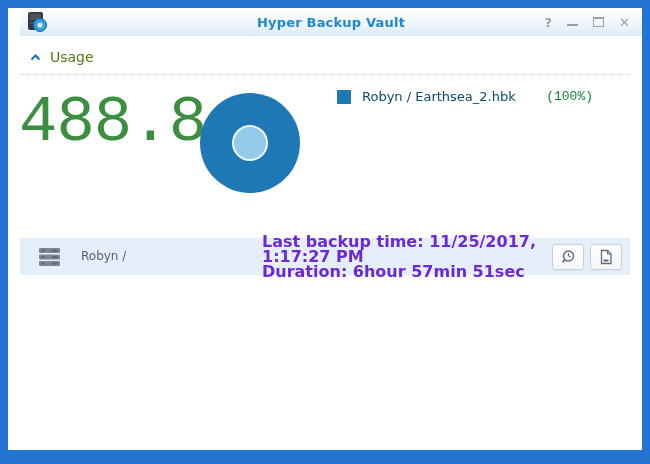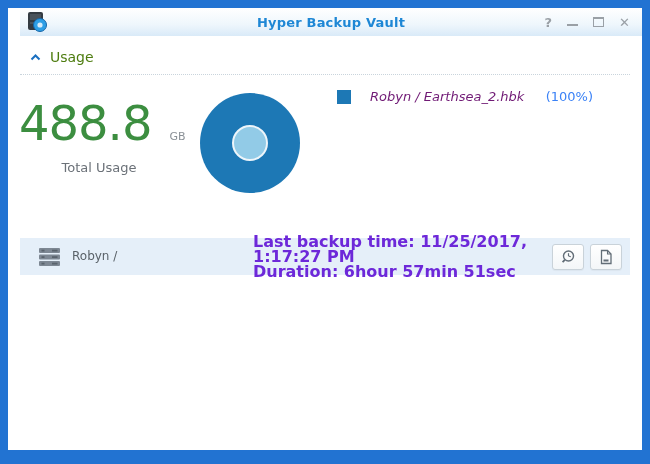--- a/index.html
+++ b/index.html
@@ -42,45 +42,45 @@
     border-bottom:1px dotted #c9d4dc;
     padding:0 0 9px 10px;
     display:flex;align-items:center;gap:9px;
     font-size:14px;color:#4d7c0f;cursor:pointer;
   }
   .hdr-usage{top:13px;}
   .hdr-target{top:171px;}
   .chev{display:block;margin-top:1px;}
   
   .total-block{position:absolute;left:11px;top:60px;width:160px;text-align:center;}
-  .big-num{font-size:48px;line-height:55px;color:#3c8e40;letter-spacing:-1px;}
+  .big-num{font-size:64px;line-height:55px;color:#3c8e40;letter-spacing:-1px;font-family:Liberation Mono, monospace;}
   .big-unit{font-size:11px;color:#8a9096;margin-left:18px;}
   .total-label{margin-top:9px;font-size:13px;color:#6b7178;}
   .pie{
     position:absolute;left:192px;top:57px;width:100px;height:100px;
     border-radius:50%;background:#1d78b5;
   }
   .pie-hole{
     position:absolute;left:50%;top:50%;width:32px;height:32px;margin:-18px 0 0 -18px;
     border-radius:50%;background:#92cbe7;border:2px solid #edf5fa;
   }
   .legend{
     position:absolute;left:329px;top:53px;width:256px;
     display:flex;align-items:center;
   }
   .swatch{width:14px;height:14px;background:#1d78b5;flex:none;}
-  .legend-name{margin-left:19px;font-size:13px;color:#701a75;flex:1;font-style:italic;}
-  .legend-pct{font-size:13px;color:#3b82f6;}
+  .legend-name{margin-left:11px;font-size:13px;color:#0c4a6e;flex:1;}
+  .legend-pct{font-size:13px;color:#15803d;font-family:Liberation Mono, monospace;}
   
   .target-row{
     position:absolute;left:12px;right:12px;top:202px;height:37px;
     background:#e5eff9;display:flex;align-items:center;cursor:default;
   }
   .srv-icon{margin-left:18px;flex:none;display:block;}
-  .tgt-name{margin-left:11px;width:181px;font-size:12px;line-height:15px;color:#5a6269;}
+  .tgt-name{margin-left:20px;width:181px;font-size:12px;line-height:15px;color:#5a6269;}
   .tgt-info{flex:1;font-size:16px;line-height:15px;color:#6d28d9;font-weight:bold;}
   .row-btns{display:flex;gap:6px;margin-right:8px;}
   .icon-btn{
     width:30px;height:24px;border:1px solid #c9d2d9;border-radius:3px;
     background:linear-gradient(#ffffff,#f3f6f8);
     display:flex;align-items:center;justify-content:center;cursor:pointer;
     box-shadow:0 1px 1px rgba(0,0,0,.04);
   }
 </style>
 </head>
@@ -115,21 +115,20 @@
       <svg class="chev" width="11" height="7" viewBox="0 0 11 7">
         <polyline points="1.5,5.5 5.5,1.5 9.5,5.5" fill="none" stroke="#1a6fc0" stroke-width="2"></polyline>
       </svg>
       <span>Usage</span>
     </div>
 
     <div class="total-block">
       <div>
         <span class="big-num">488.8</span><span class="big-unit">GB</span>
       </div>
-      <div class="total-label">Total Usage</div>
     </div>
 
     <div class="pie">
       <div class="pie-hole"></div>
     </div>
 
     <div class="legend">
       <span class="swatch"></span>
       <span class="legend-name">Robyn / Earthsea_2.hbk</span>
       <span class="legend-pct">(100%)</span>

